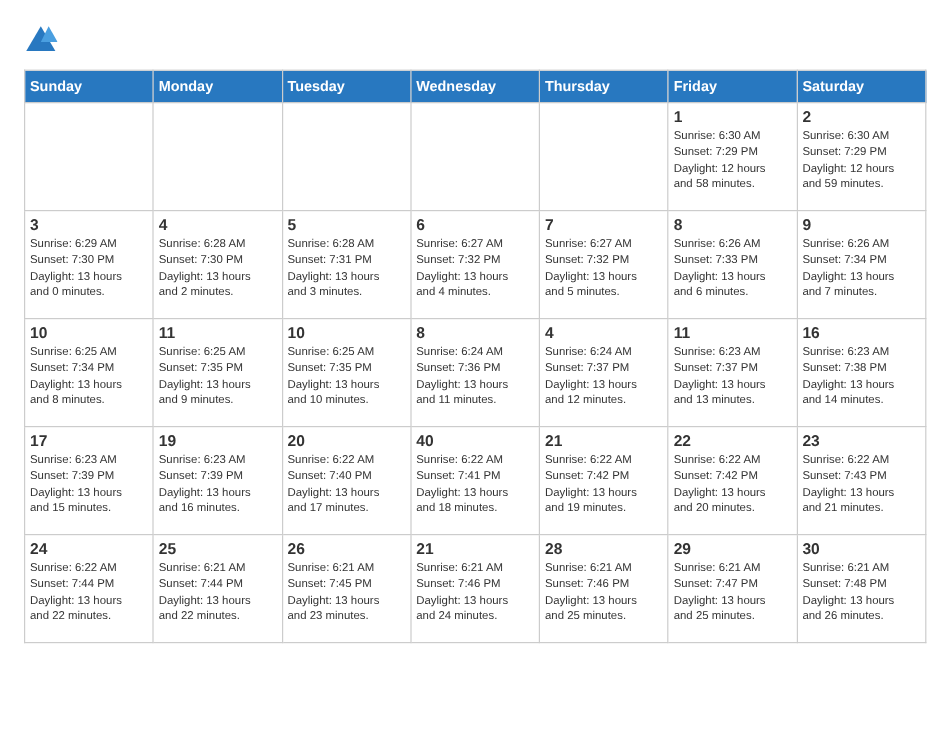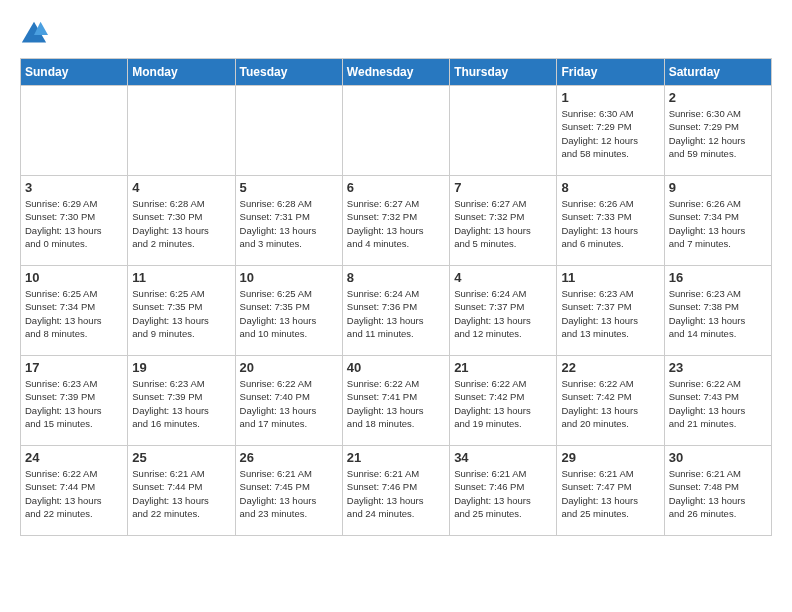--- a/index.html
+++ b/index.html
@@ -323,21 +323,21 @@
 and 23 minutes.</div>
         </td>
         <td>
           <span class="day-num">21</span>
           <div class="day-info" style="white-space: pre-line;">Sunrise: 6:21 AM
 Sunset: 7:46 PM
 Daylight: 13 hours
 and 24 minutes.</div>
         </td>
         <td>
-          <span class="day-num">34</span>
+          <span class="day-num">28</span>
           <div class="day-info" style="white-space: pre-line;">Sunrise: 6:21 AM
 Sunset: 7:46 PM
 Daylight: 13 hours
 and 25 minutes.</div>
         </td>
         <td>
           <span class="day-num">29</span>
           <div class="day-info" style="white-space: pre-line;">Sunrise: 6:21 AM
 Sunset: 7:47 PM
 Daylight: 13 hours

